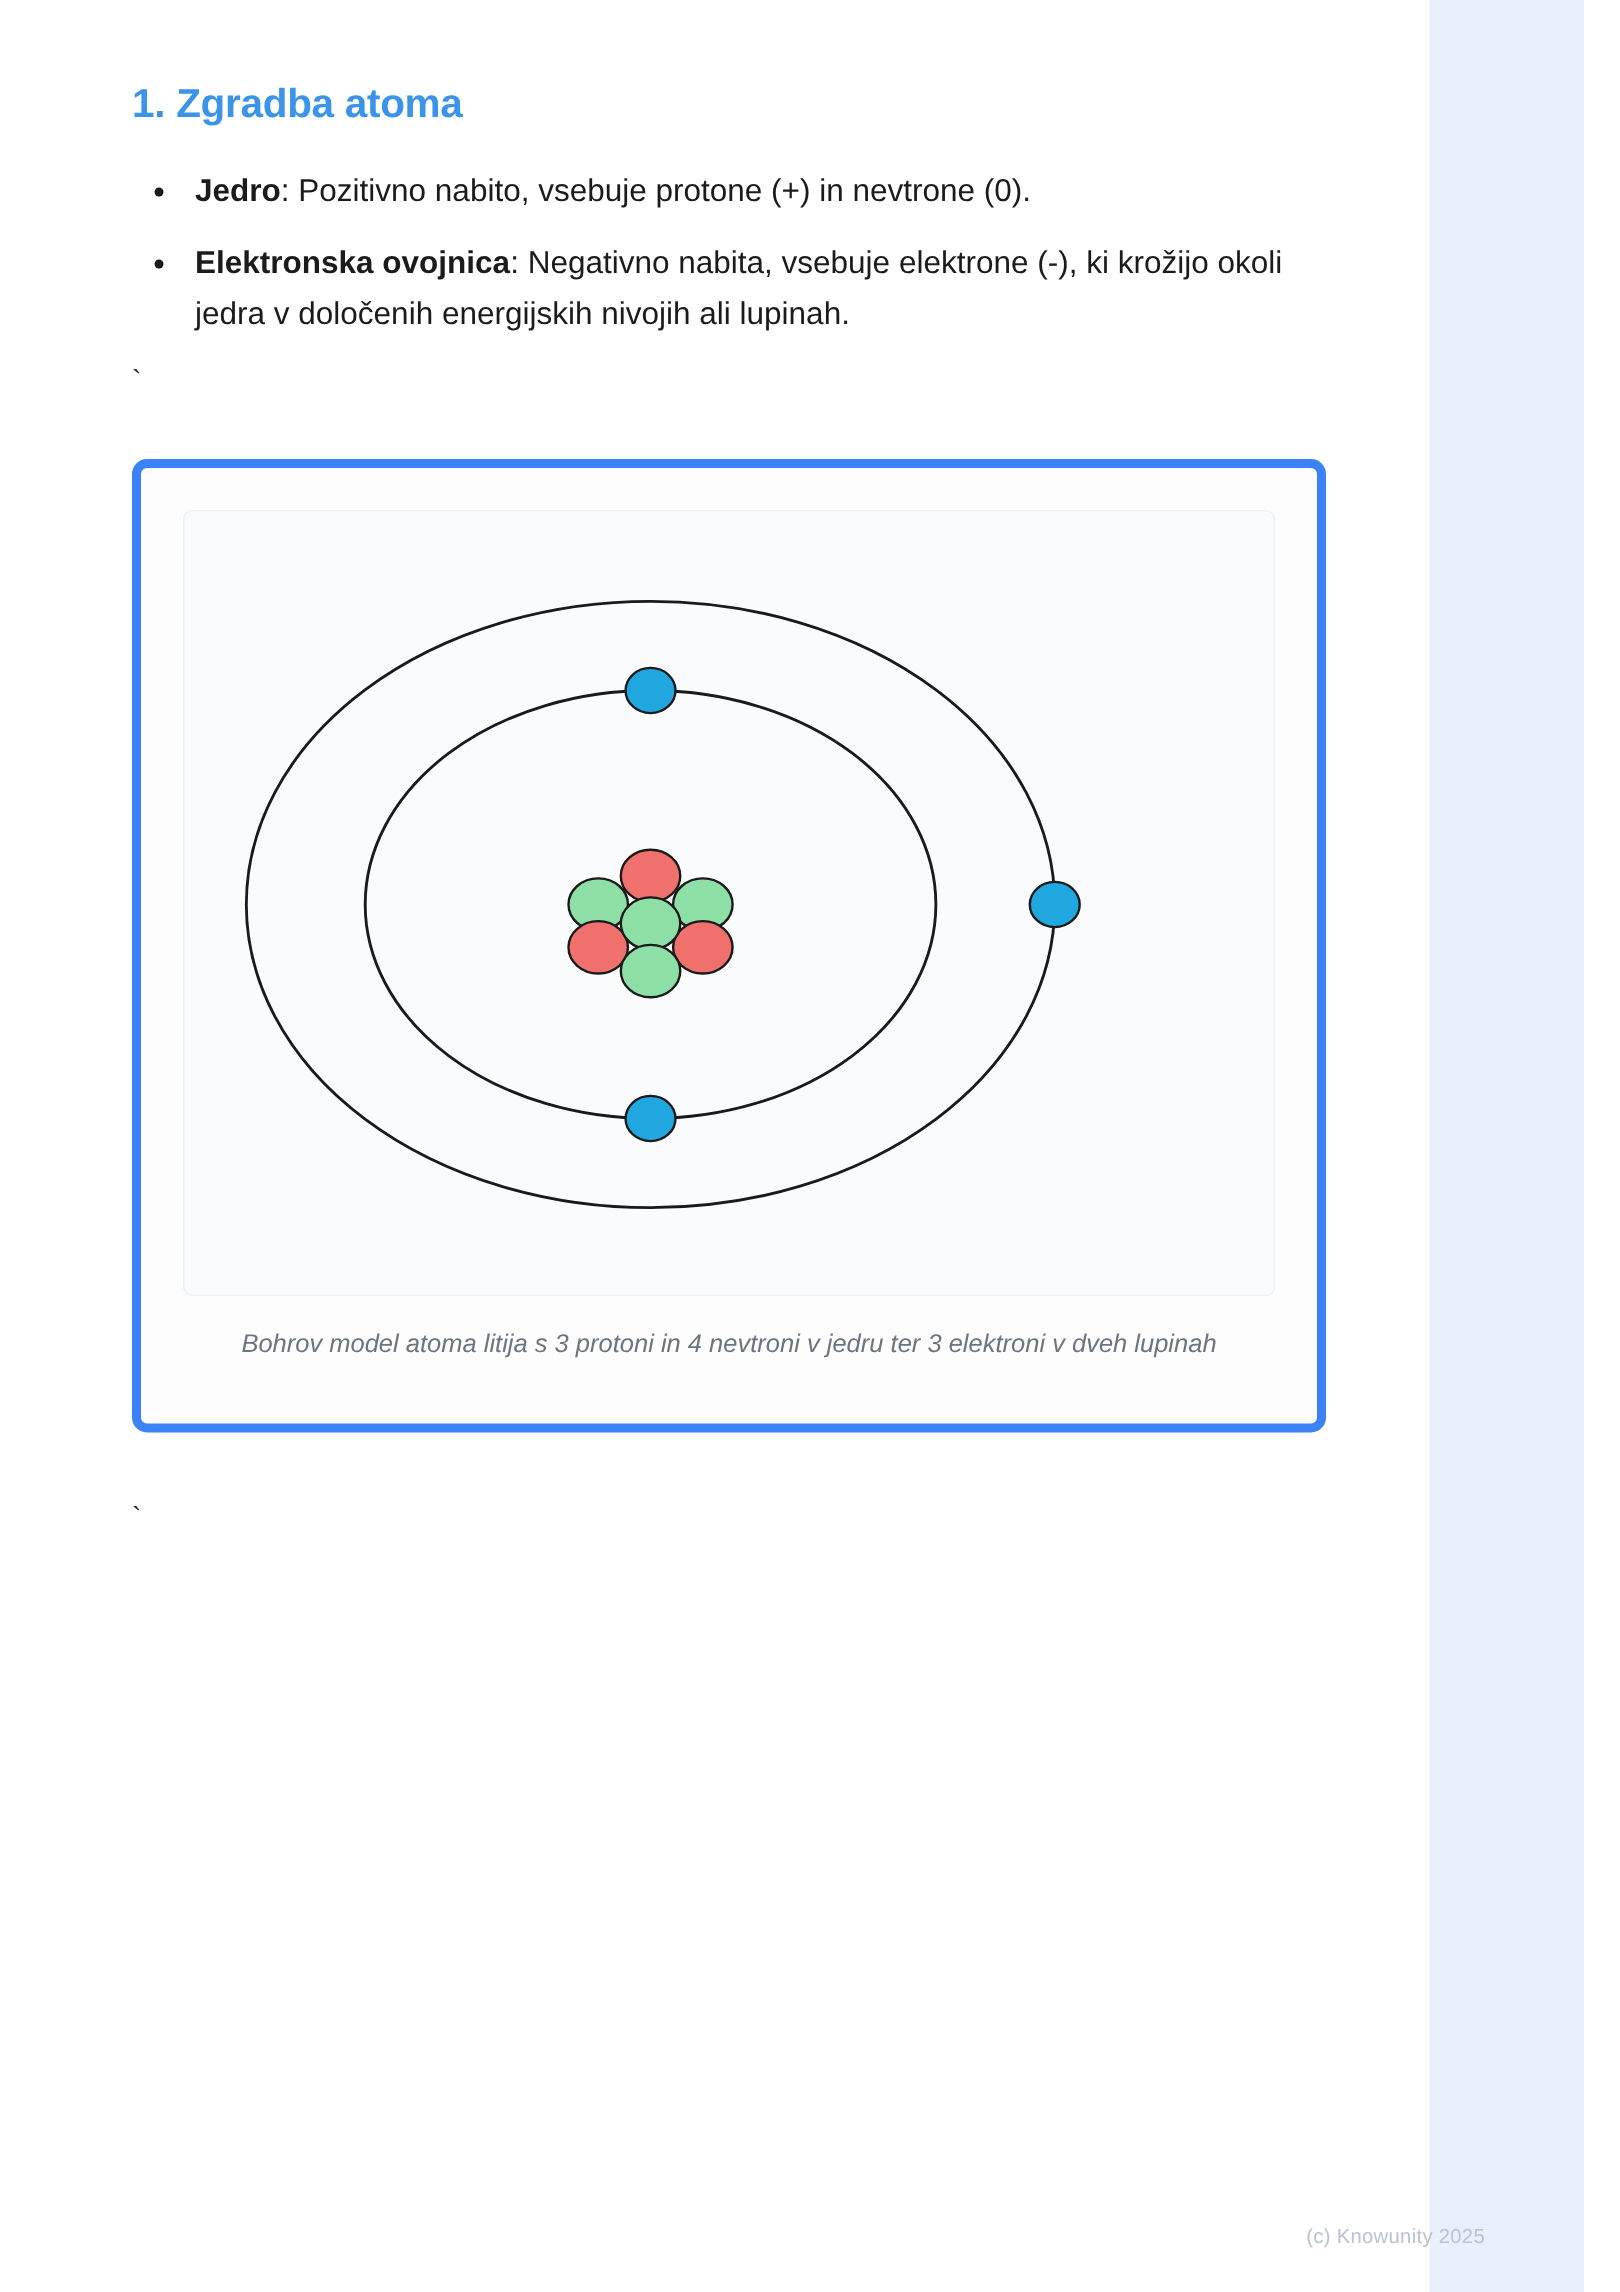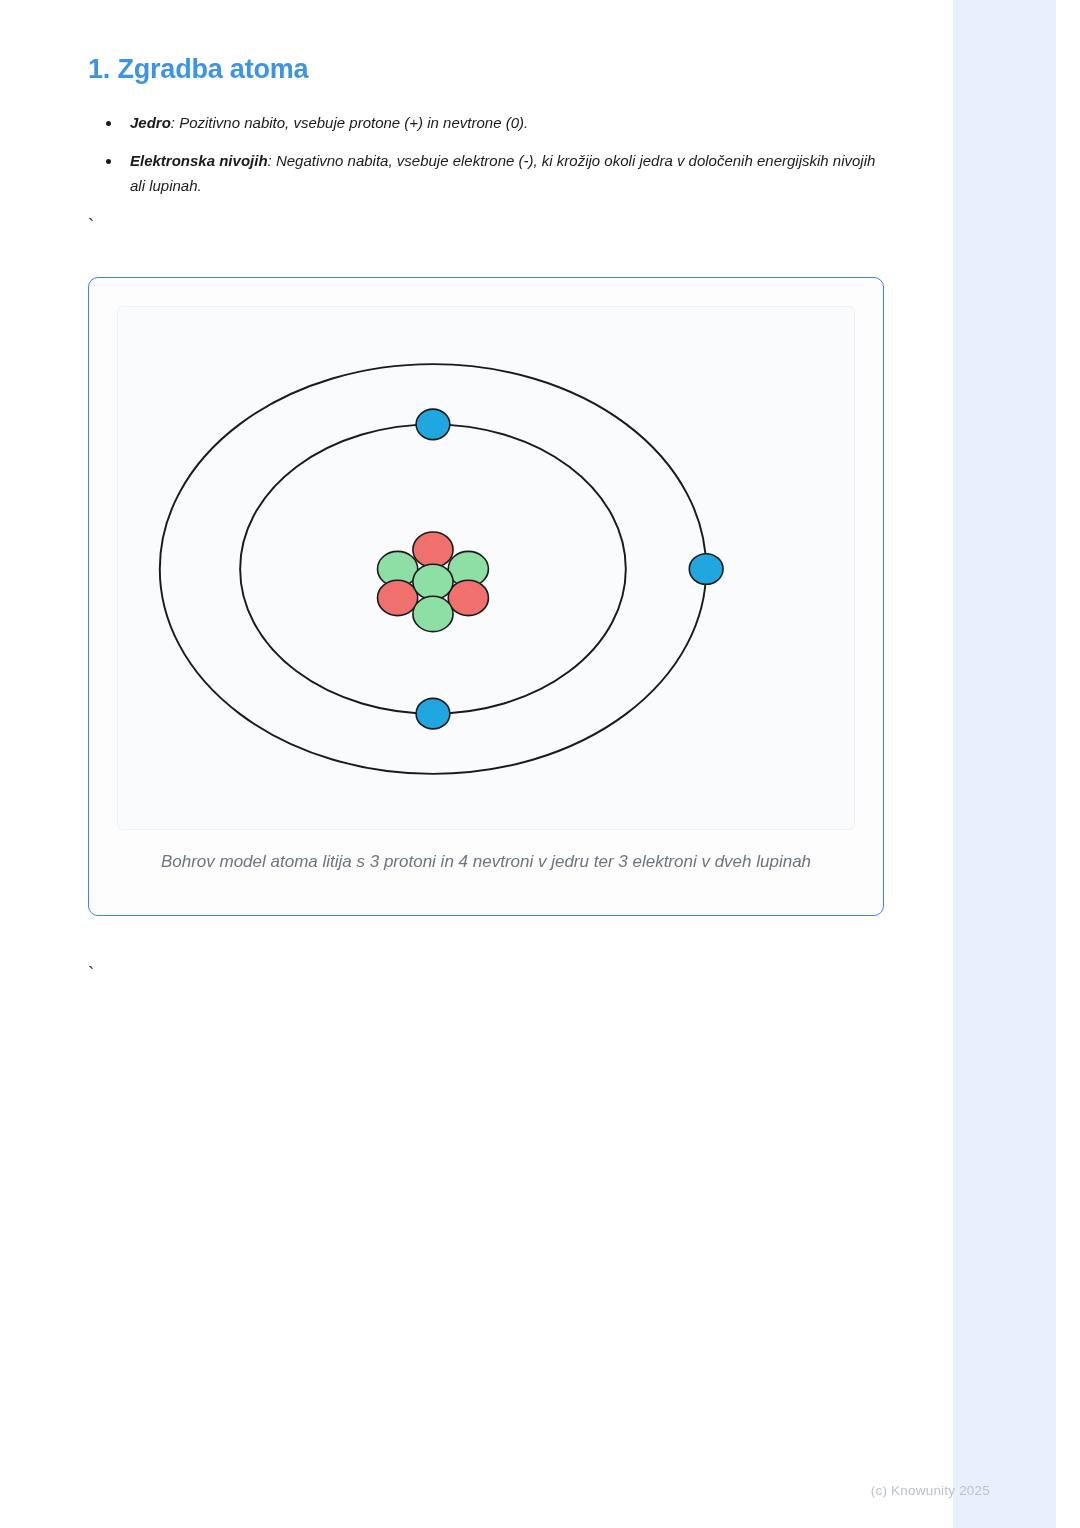--- a/index.html
+++ b/index.html
@@ -56,26 +56,25 @@
     margin: 0 0 20px 0;
   }
   p.para.justify {
     text-align: justify;
   }
   ul.bullets {
     margin: 0 0 10px 0;
     padding-left: 34px;
   }
   ul.bullets li {
-    font-size: 15px;
+    font-size: 21px;
     line-height: 1.62;
     color: #1b1b1b;
     margin-bottom: 14px;
     padding-left: 8px;
-    font-style: italic;
   }
   ol.numbered {
     margin: 0;
     padding-left: 40px;
   }
   ol.numbered li {
     font-size: 19.5px;
     line-height: 1.62;
     color: #1b1b1b;
     margin-bottom: 14px;
@@ -83,21 +82,21 @@
   }
   .bold { font-weight: bold; }
   .backtick {
     font-size: 19px;
     color: #333;
     margin: 18px 0 0 0;
     line-height: 1;
   }
   .figure-card {
     margin: 42px 0 0 0;
-    border: 1px solid #3b82f6;
+    border: 6px solid #3b82f6;
     border-radius: 10px;
     background: #fdfdfe;
     padding: 28px 28px 24px 28px;
   }
   .figure-inner {
     border: 1px solid #edf1f6;
     border-radius: 6px;
     background: #fafbfc;
     height: 524px;
     position: relative;
@@ -133,21 +132,21 @@
   <div class="content">
 
     <h2 class="section-title">1. Zgradba atoma</h2>
 
 
     <ul class="bullets">
       <li>
         <span class="bold">Jedro</span><span>: Pozitivno nabito, vsebuje protone (+) in nevtrone (0).</span>
       </li>
       <li>
-        <span class="bold">Elektronska nivojih</span><span>: Negativno nabita, vsebuje elektrone (-), ki krožijo okoli jedra v določenih energijskih nivojih ali lupinah.</span>
+        <span class="bold">Elektronska ovojnica</span><span>: Negativno nabita, vsebuje elektrone (-), ki krožijo okoli jedra v določenih energijskih nivojih ali lupinah.</span>
       </li>
     </ul>
 
     <p class="backtick">`</p>
 
     <div class="figure-card">
       <div class="figure-inner">
         <svg width="100%" height="524" viewBox="0 0 916 524" preserveAspectRatio="xMidYMid meet" aria-hidden="true">
 
           <ellipse cx="392" cy="262" rx="340" ry="255" fill="none" stroke="#1a1a1a" stroke-width="2.4"></ellipse>

